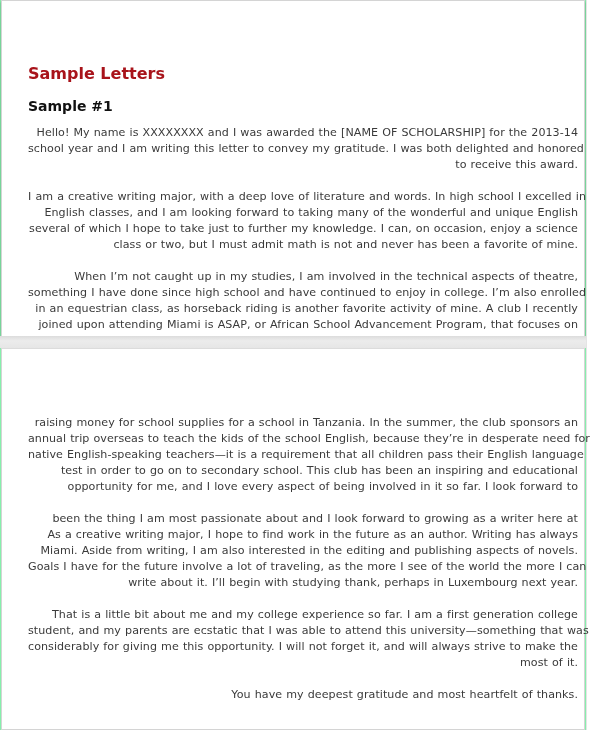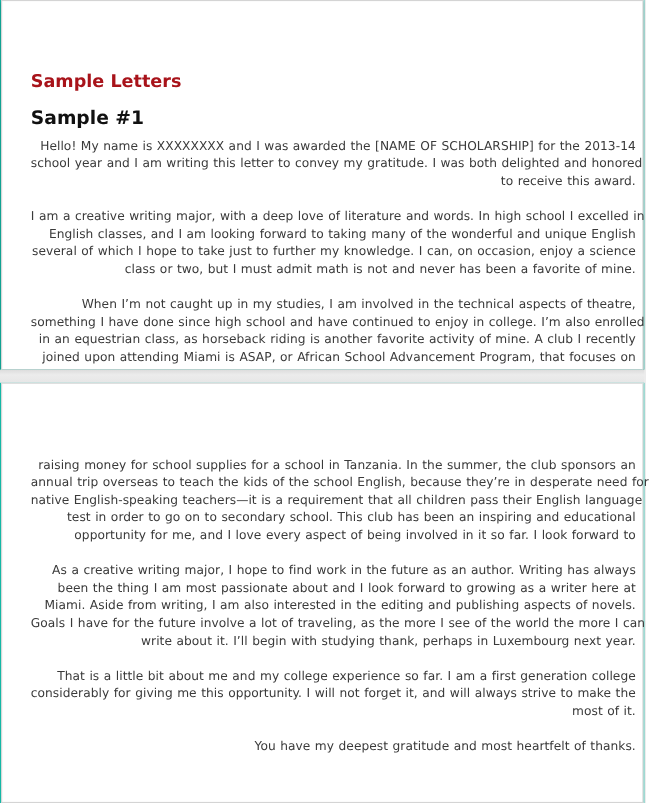--- a/index.html
+++ b/index.html
@@ -12,21 +12,21 @@
     }
     body {
       position: relative;
       font-family: "DejaVu Sans", "Liberation Sans", sans-serif;
       color: #333333;
     }
     .viewer {
       position: absolute;
       left: 0; top: 0;
       width: 588px; height: 730px;
-      background: #14b8a6;
+      background: #86efac;
     }
     .page {
       position: absolute;
       left: 1px;
       width: 584px;
       background: #ffffff;
       border-left: 1px solid #d4d4d4;
       border-right: 1px solid #d4d4d4;
       box-sizing: border-box;
     }
@@ -72,21 +72,21 @@
       color: #a8131a;
       letter-spacing: 0px;
     }
     .subtitle {
       position: absolute;
       left: 28px;
       top: 98px;
       margin: 0;
       font-family: "DejaVu Sans", sans-serif;
       font-weight: bold;
-      font-size: 17px;
+      font-size: 14px;
       color: #111111;
       text-align: center;
     }
     .para {
       margin: 0 0 16px 0;
       font-size: 11.1px;
       line-height: 16px;
       color: #3a3a3a;
       letter-spacing: 0.05px;
       word-spacing: 0.5px;
@@ -130,28 +130,29 @@
 
   <div class="content p2-content">
     <p class="para">
       <span class="line">raising money for school supplies for a school in Tanzania. In the summer, the club sponsors an</span>
       <span class="line">annual trip overseas to teach the kids of the school English, because they’re in desperate need for</span>
       <span class="line">native English-speaking teachers—it is a requirement that all children pass their English language</span>
       <span class="line">test in order to go on to secondary school. This club has been an inspiring and educational</span>
       <span class="line">opportunity for me, and I love every aspect of being involved in it so far. I look forward to</span>
     </p>
     <p class="para">
+      <span class="line">been the thing I am most passionate about and I look forward to growing as a writer here at</span>
       <span class="line">As a creative writing major, I hope to find work in the future as an author. Writing has always</span>
-      <span class="line">been the thing I am most passionate about and I look forward to growing as a writer here at</span>
       <span class="line">Miami. Aside from writing, I am also interested in the editing and publishing aspects of novels.</span>
       <span class="line">Goals I have for the future involve a lot of traveling, as the more I see of the world the more I can</span>
       <span class="line">write about it. I’ll begin with studying thank, perhaps in Luxembourg next year.</span>
     </p>
     <p class="para">
       <span class="line">That is a little bit about me and my college experience so far. I am a first generation college</span>
+      <span class="line">student, and my parents are ecstatic that I was able to attend this university—something that was</span>
       <span class="line">considerably for giving me this opportunity. I will not forget it, and will always strive to make the</span>
       <span class="line">most of it.</span>
     </p>
     <p class="para">
       <span class="line">You have my deepest gratitude and most heartfelt of thanks.</span>
     </p>
   </div>
 
 </div>
 

